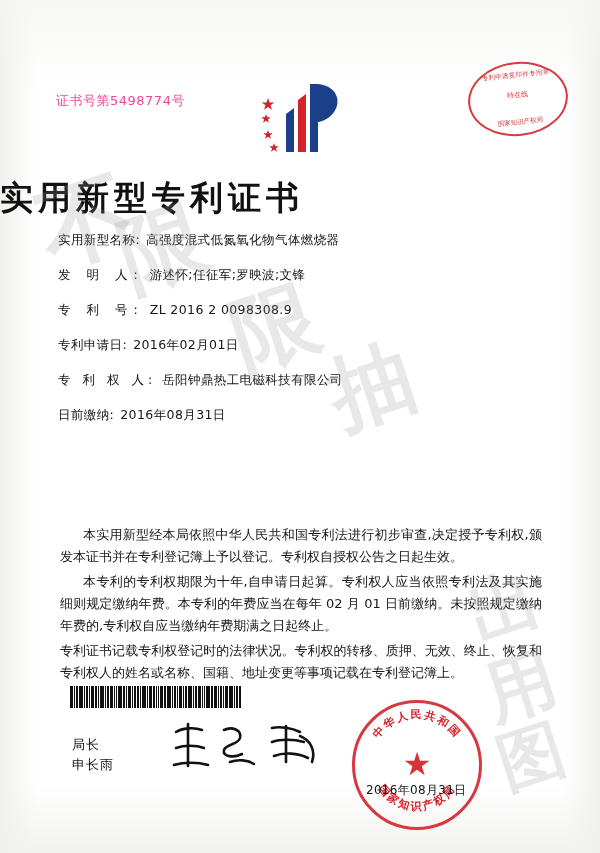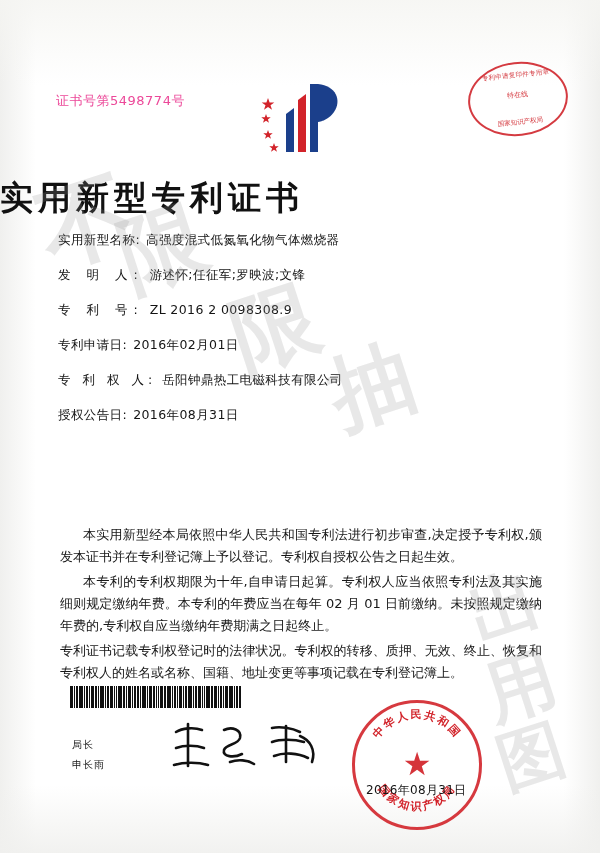--- a/index.html
+++ b/index.html
@@ -180,21 +180,21 @@
     height: 100%;
     background: #111;
     margin-right: 1px;
   }
 
   
   .sig-labels {
     position: absolute;
     left: 72px;
     top: 735px;
-    font-size: 10px;
+    font-size: 13px;
     line-height: 20px;
     color: #141414;
     letter-spacing: 1px;
     z-index: 4;
   }
   .signature {
     position: absolute;
     left: 168px;
     top: 718px;
     width: 160px;
@@ -311,21 +311,21 @@
     </div>
     <div class="field-row">
       <span class="field-label">专利申请日:</span>
       <span class="field-value">2016年02月01日</span>
     </div>
     <div class="field-row">
       <span class="field-label sp2">专 利 权 人:</span>
       <span class="field-value">岳阳钟鼎热工电磁科技有限公司</span>
     </div>
     <div class="field-row">
-      <span class="field-label">授权公告日:</span>
+      <span class="field-label">日前缴纳:</span>
       <span class="field-value">2016年08月31日</span>
     </div>
   </div>
 
   <div class="body-text">
     <p>本实用新型经本局依照中华人民共和国专利法进行初步审查,决定授予专利权,颁发本证书并在专利登记簿上予以登记。专利权自授权公告之日起生效。</p>
     <p>本专利的专利权期限为十年,自申请日起算。专利权人应当依照专利法及其实施细则规定缴纳年费。本专利的年费应当在每年 02 月 01 日前缴纳。未按照规定缴纳年费的,专利权自应当缴纳年费期满之日起终止。</p>
     <p class="noindent">专利证书记载专利权登记时的法律状况。专利权的转移、质押、无效、终止、恢复和专利权人的姓名或名称、国籍、地址变更等事项记载在专利登记簿上。</p>
   </div>
 

